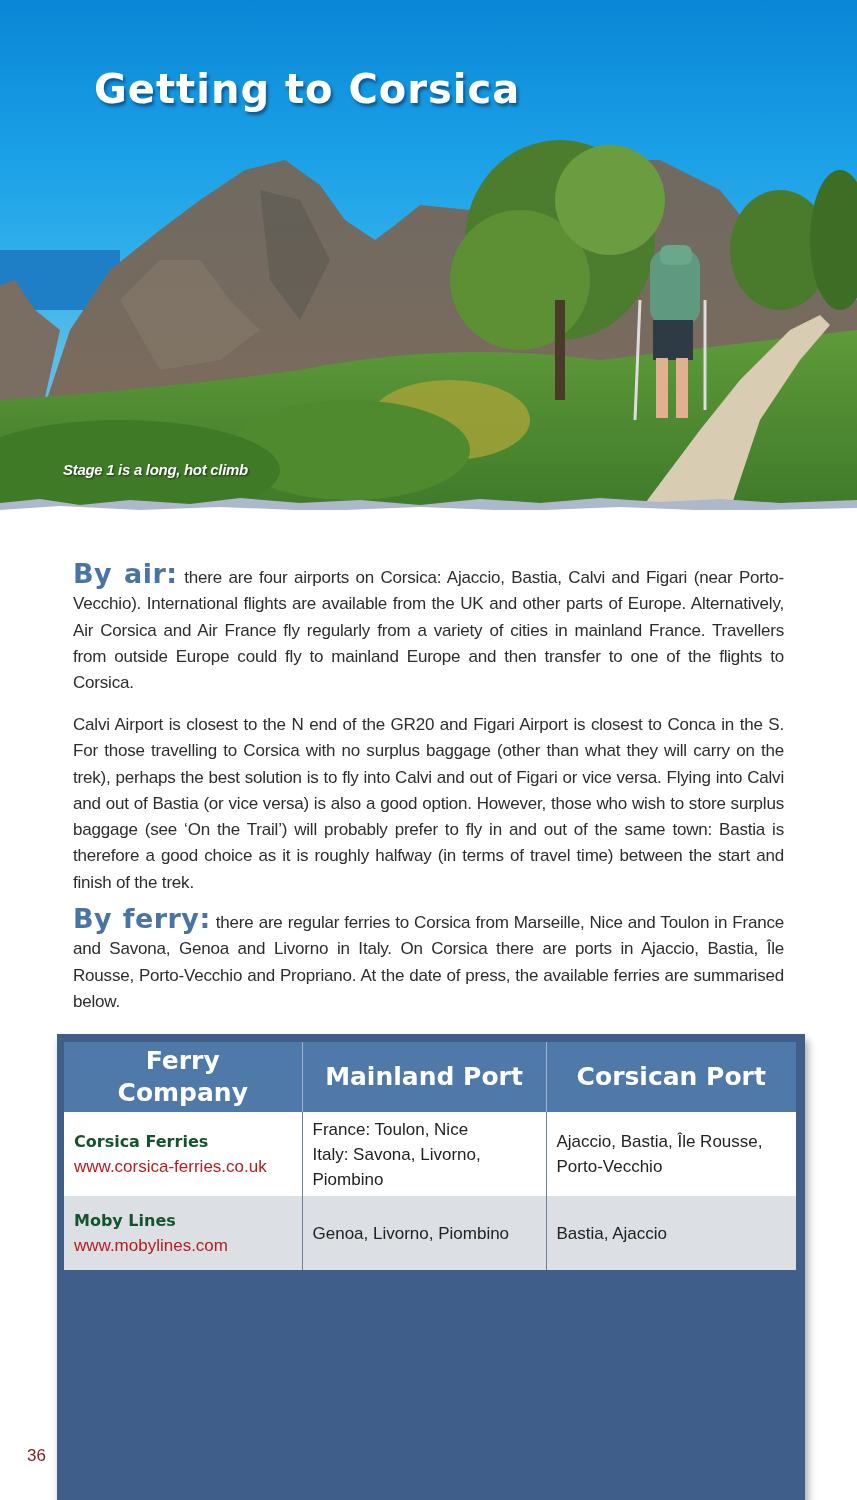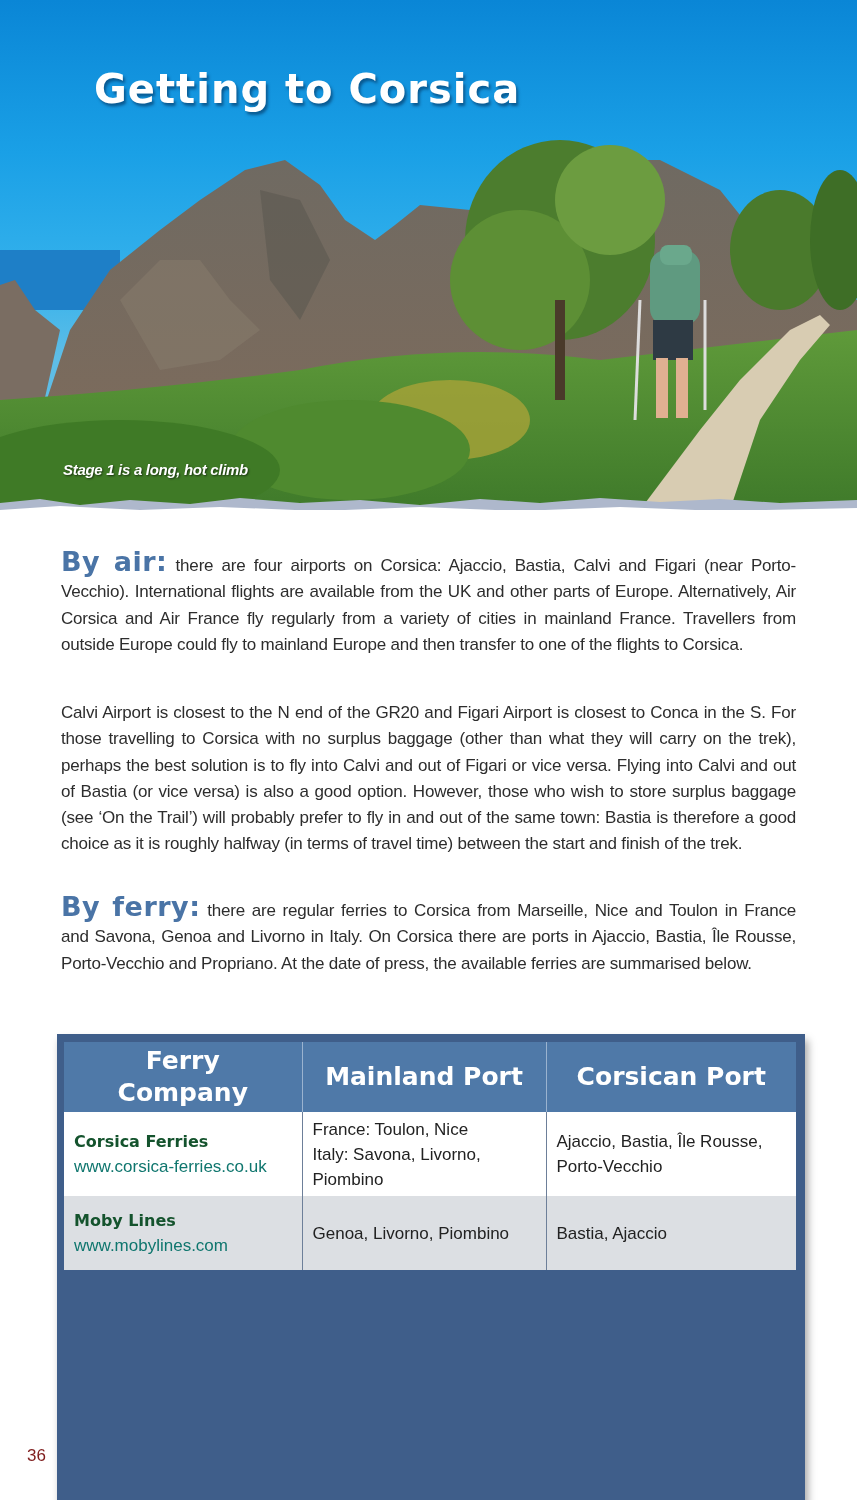--- a/index.html
+++ b/index.html
@@ -12,41 +12,41 @@
   .hero svg { position:absolute; left:0; top:0; }
   .hero-title { position:absolute; left:58px; top:66px; font-family:"DejaVu Sans", sans-serif;
           font-weight:bold; font-size:40px; color:#ffffff; letter-spacing:1px;
           text-shadow:2px 3px 3px rgba(0,40,80,0.55);margin-left:36px; }
   .caption { position:absolute; left:63px; top:461px; font-family:"Liberation Sans", sans-serif;
           font-style:italic; font-weight:bold; font-size:15px; color:#ffffff;
           text-shadow:1px 1px 2px rgba(0,0,0,0.6); letter-spacing:-0.3px; }
 
   
   .content { position:absolute; left:57px; width:743px; }
-  p.para { margin:4px; font-size:17px; line-height:26.3px; text-align:justify; color:#2d2d2d;
+  p.para { margin:16px; font-size:17px; line-height:26.3px; text-align:justify; color:#2d2d2d;
            font-family:"Liberation Sans", sans-serif; letter-spacing:-0.2px; }
   .lead { font-family:"DejaVu Sans", sans-serif; font-weight:bold; font-size:27px;
           color:#4a74a6; letter-spacing:0.5px; }
 
   
   .table-wrap { position:absolute; left:57px; top:1034px; width:748px; height:486px;
           background:#3f5e8a; box-shadow:3px 6px 8px rgba(0,0,0,0.35); }
   table.ferries { position:absolute; left:7px; top:8px; width:732px; border-collapse:collapse; }
   table.ferries th { background:#4f79a8; color:#ffffff; font-family:"DejaVu Sans", sans-serif;
           font-weight:bold; font-size:25px; height:70px; padding:0 8px; text-align:center;
           line-height:32px; border-right:1px solid #9bb3cf; }
   table.ferries th:last-child { border-right:none; }
   table.ferries td { font-size:17px; line-height:25px; padding:0 10px; vertical-align:middle;
           border-right:1px solid #6d7f99; color:#222; }
   table.ferries td:last-child { border-right:none; }
   table.ferries tr.odd td { background:#ffffff; }
   table.ferries tr.even td { background:#dcdfe3; }
   .co-name { font-family:"DejaVu Sans", sans-serif; font-weight:bold; font-size:16px;
           color:#14532d; display:block; line-height:26px; }
-  .co-url { display:block; font-size:17px; line-height:24px; color:#0f766e; }
+  .co-url { display:block; font-size:17px; line-height:24px; color:#b91c1c; }
 
   .page-num { position:absolute; left:27px; top:1446px; font-size:17px; color:#7f1d1d; }
 </style>
 </head>
 <body>
 
 <div class="hero">
   <svg width="857" height="510" viewBox="0 0 857 510">
     <defs>
       <linearGradient id="rock" x1="0" y1="0" x2="0" y2="1">

